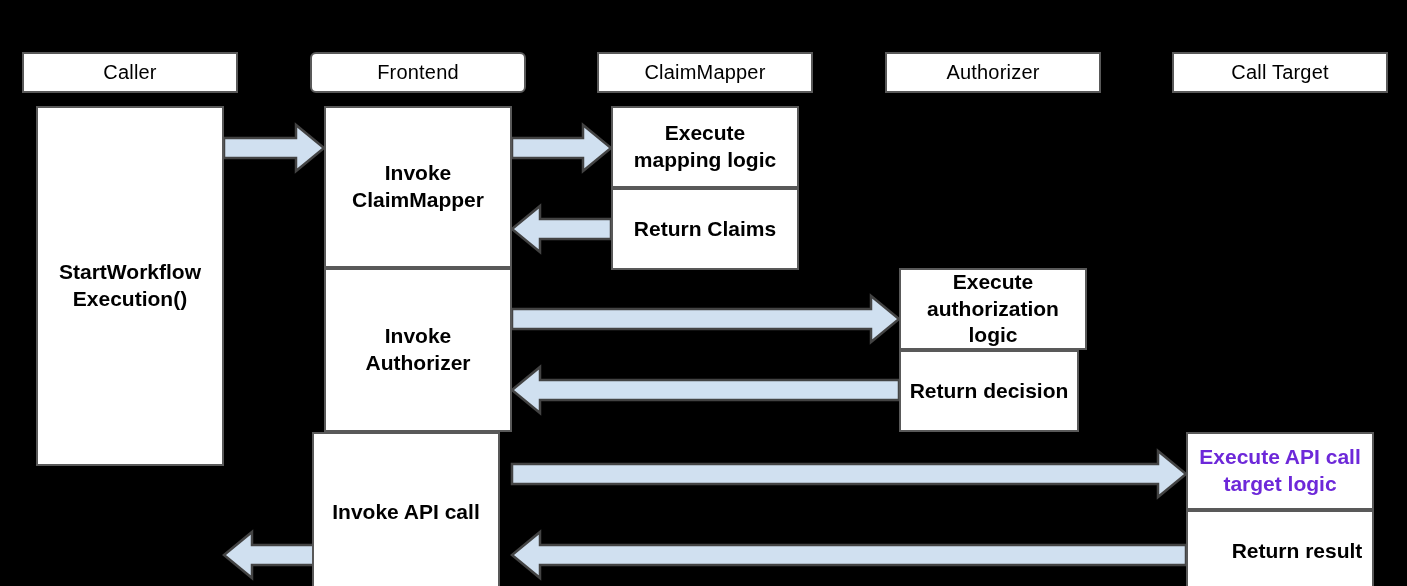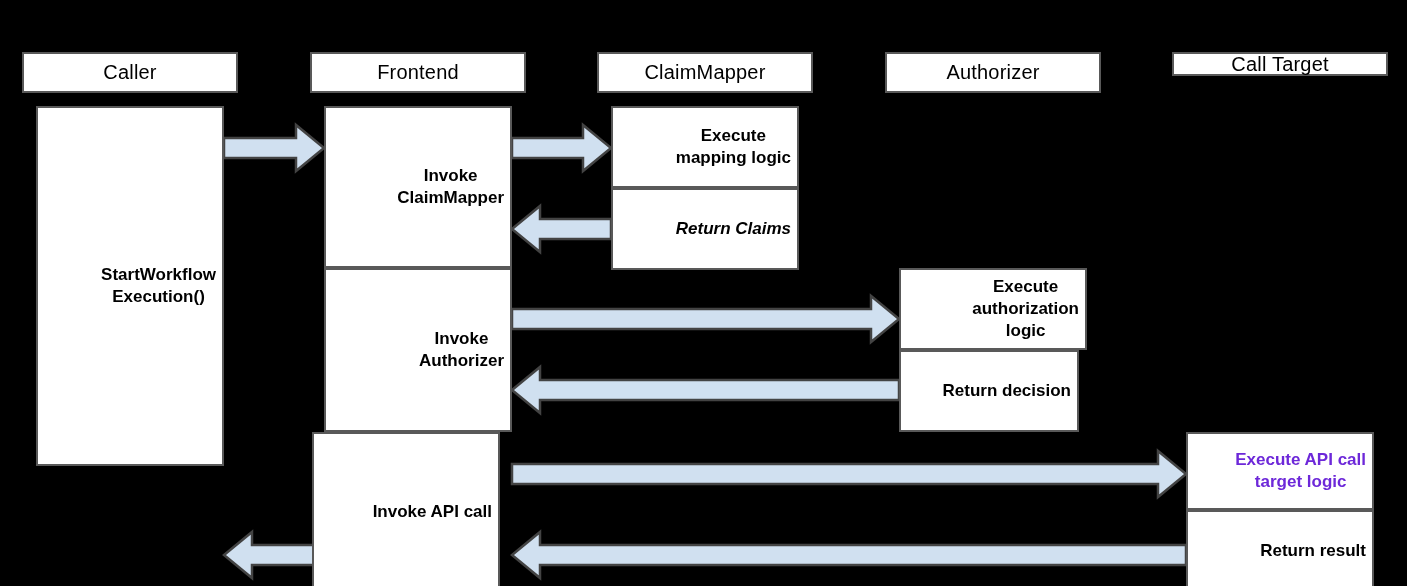--- a/index.html
+++ b/index.html
@@ -33,53 +33,53 @@
   }
 
   
   .act-box {
     position: absolute;
     box-sizing: border-box;
     background: #ffffff;
     border: 2px solid #595959;
     display: flex;
     align-items: center;
-    justify-content: flex-end;
+    justify-content: center;
     text-align: center;
     color: #000000;
-    font-size: 17px;
+    font-size: 21px;
     font-weight: bold;
     line-height: 1.28;
     padding: 2px 6px;
   }
 
   
   .arrow {
     position: absolute;
     overflow: visible;
   }
 </style>
 </head>
 <body>
 
 <div id="canvas">
   <div id="headers-layer">
       <div class="lane-header" style="left: 22px; top: 20px; width: 216px; height: 41px; background: rgb(255, 255, 255); border-color: rgb(89, 89, 89); color: rgb(0, 0, 0);">
         <span>Caller</span>
       </div>
-      <div class="lane-header" style="left: 310px; top: 20px; width: 216px; height: 41px; background: rgb(255, 255, 255); border-color: rgb(89, 89, 89); color: rgb(0, 0, 0);">
+      <div class="lane-header" style="left: 310px; top: 20px; width: 216px; height: 41px; background: rgb(255, 255, 255); border-color: rgb(89, 89, 89); color: rgb(0, 0, 0); border-radius: 6px;">
         <span>Frontend</span>
       </div>
       <div class="lane-header" style="left: 597px; top: 20px; width: 216px; height: 41px; background: rgb(255, 255, 255); border-color: rgb(89, 89, 89); color: rgb(0, 0, 0);">
         <span>ClaimMapper</span>
       </div>
       <div class="lane-header" style="left: 885px; top: 20px; width: 216px; height: 41px; background: rgb(255, 255, 255); border-color: rgb(89, 89, 89); color: rgb(0, 0, 0);">
         <span>Authorizer</span>
       </div>
-      <div class="lane-header" style="left: 1172px; top: 20px; width: 216px; height: 24px; background: rgb(255, 255, 255); border-color: rgb(89, 89, 89); color: rgb(0, 0, 0);">
+      <div class="lane-header" style="left: 1172px; top: 20px; width: 216px; height: 41px; background: rgb(255, 255, 255); border-color: rgb(89, 89, 89); color: rgb(0, 0, 0);">
         <span>Call Target</span>
       </div>
     </div>
   <div id="arrows-layer">
       <svg class="arrow" width="100" height="46" style="left: 224px; top: 93px;">
         <polygon points="0,13 72,13 72,0 100,23 72,46 72,33 0,33" fill="#d0e0f0" stroke="#434343" stroke-width="2.5" stroke-linejoin="miter"></polygon>
       </svg>
       <svg class="arrow" width="99" height="46" style="left: 512px; top: 93px;">
         <polygon points="0,13 71,13 71,0 99,23 71,46 71,33 0,33" fill="#d0e0f0" stroke="#434343" stroke-width="2.5" stroke-linejoin="miter"></polygon>
       </svg>
@@ -111,21 +111,21 @@
       </div>
       <div class="act-box" style="left: 324px; top: 236px; width: 188px; height: 164px; background: rgb(255, 255, 255); border-color: rgb(89, 89, 89); color: rgb(0, 0, 0);">
         <span>Invoke<br>Authorizer</span>
       </div>
       <div class="act-box" style="left: 312px; top: 400px; width: 188px; height: 160px; background: rgb(255, 255, 255); border-color: rgb(89, 89, 89); color: rgb(0, 0, 0);">
         <span>Invoke API call</span>
       </div>
       <div class="act-box" style="left: 611px; top: 74px; width: 188px; height: 82px; background: rgb(255, 255, 255); border-color: rgb(89, 89, 89); color: rgb(0, 0, 0);">
         <span>Execute<br>mapping logic</span>
       </div>
-      <div class="act-box" style="left: 611px; top: 156px; width: 188px; height: 82px; background: rgb(255, 255, 255); border-color: rgb(89, 89, 89); color: rgb(0, 0, 0); font-style: italic;">
+      <div class="act-box" style="left: 611px; top: 156px; width: 188px; height: 82px; background: rgb(255, 255, 255); border-color: rgb(89, 89, 89); color: rgb(0, 0, 0);">
         <span>Return Claims</span>
       </div>
       <div class="act-box" style="left: 899px; top: 236px; width: 188px; height: 82px; background: rgb(255, 255, 255); border-color: rgb(89, 89, 89); color: rgb(0, 0, 0);">
         <span>Execute<br>authorization<br>logic</span>
       </div>
       <div class="act-box" style="left: 899px; top: 318px; width: 180px; height: 82px; background: rgb(255, 255, 255); border-color: rgb(89, 89, 89); color: rgb(0, 0, 0);">
         <span>Return decision</span>
       </div>
       <div class="act-box" style="left: 1186px; top: 400px; width: 188px; height: 78px; background: rgb(255, 255, 255); border-color: rgb(89, 89, 89); color: #6d28d9;">
         <span>Execute API call<br>target logic</span>

